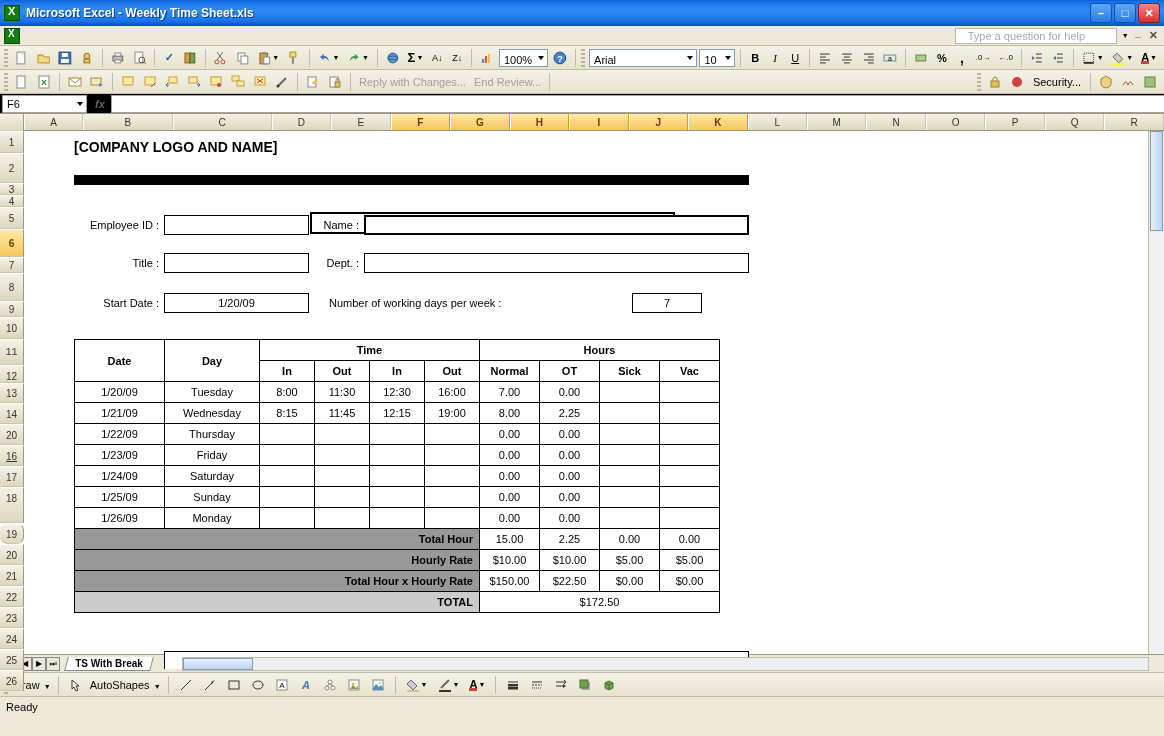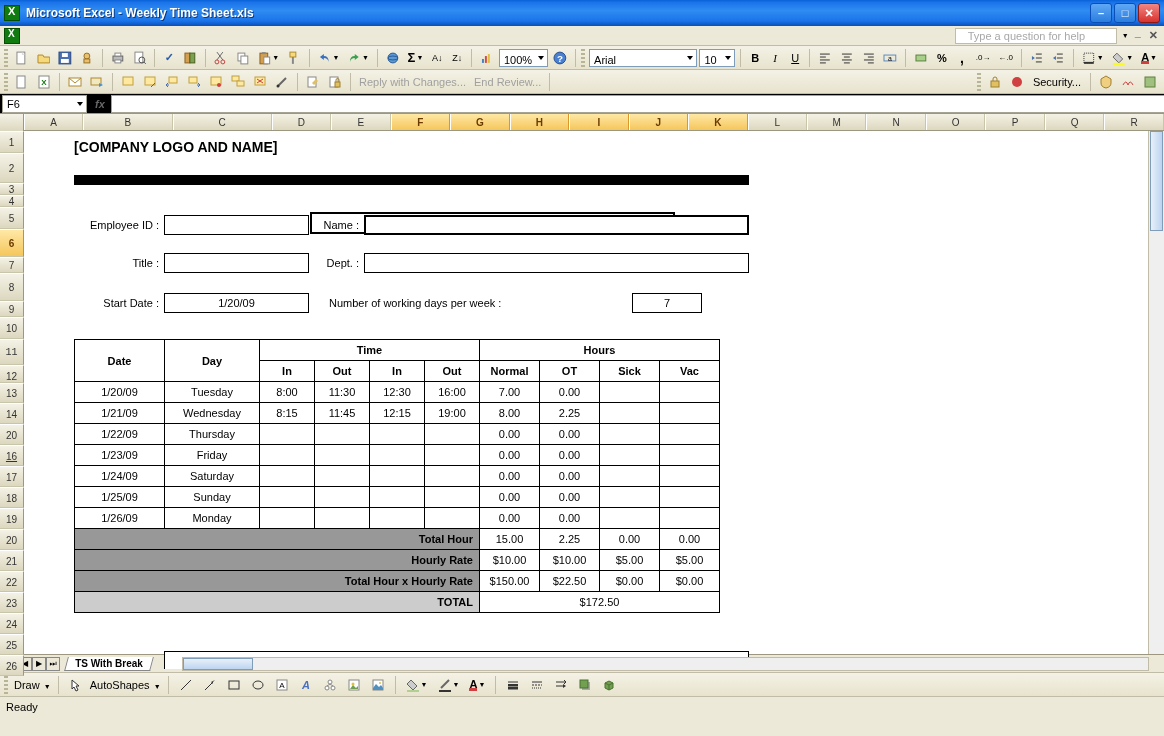--- a/index.html
+++ b/index.html
@@ -468,22 +468,22 @@
       <div class="rh" style="height: 28px; line-height: 28px;">8</div>
       <div class="rh" style="height: 16px; line-height: 16px;">9</div>
       <div class="rh" style="height: 22px; line-height: 22px;">10</div>
       <div class="rh" style="height: 26px; line-height: 26px; font-family: Liberation Mono, monospace;">11</div>
       <div class="rh" style="height: 18px; line-height: 22px;">12</div>
       <div class="rh" style="height: 20px; line-height: 20px;">13</div>
       <div class="rh" style="height: 21px; line-height: 21px;">14</div>
       <div class="rh" style="height: 21px; line-height: 21px;">20</div>
       <div class="rh" style="height: 21px; line-height: 21px; text-decoration: underline;">16</div>
       <div class="rh" style="height: 21px; line-height: 21px;">17</div>
-      <div class="rh" style="height: 21px; line-height: 21px;">18</div>
-      <div class="rh" style="height: 21px; line-height: 21px;">19</div>
+      <div class="rh" style="height: 36px; line-height: 21px;">18</div>
+      <div class="rh" style="height: 21px; line-height: 21px; border-radius: 7px;">19</div>
       <div class="rh" style="height: 21px; line-height: 21px;">20</div>
       <div class="rh" style="height: 21px; line-height: 21px;">21</div>
       <div class="rh" style="height: 21px; line-height: 21px;">22</div>
       <div class="rh" style="height: 21px; line-height: 21px;">23</div>
       <div class="rh" style="height: 21px; line-height: 21px;">24</div>
       <div class="rh" style="height: 21px; line-height: 21px;">25</div>
       <div class="rh" style="height: 21px; line-height: 21px;">26</div>
     </div>
   <div class="sheet-body" id="sheet-body">
 

